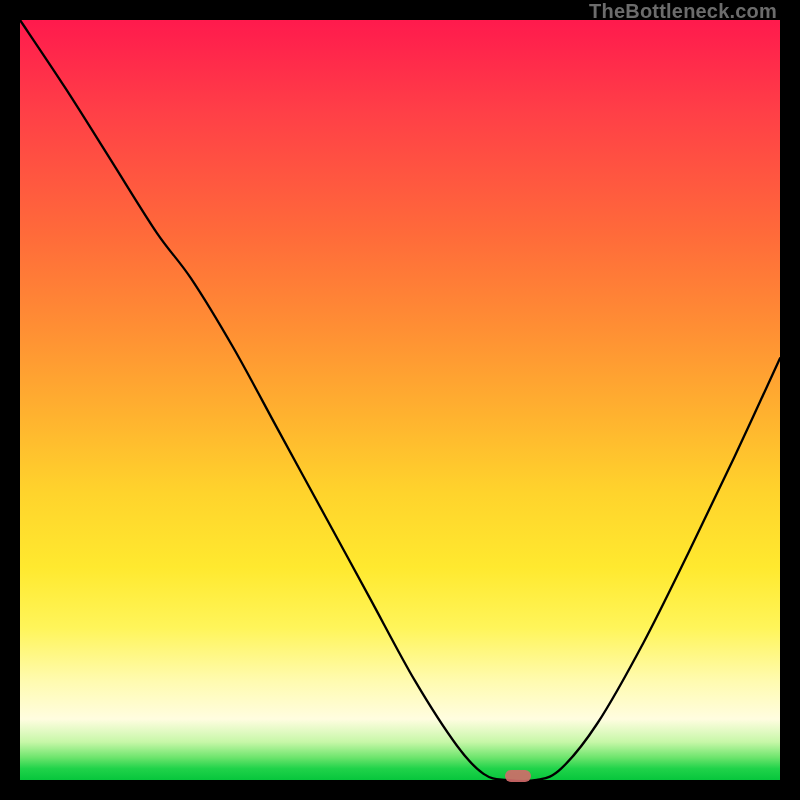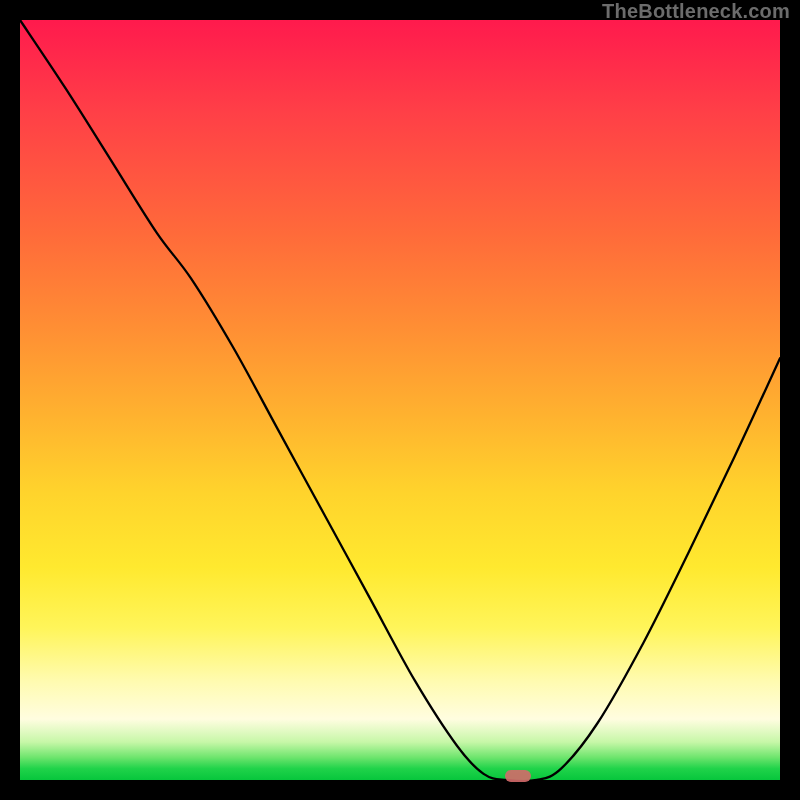--- a/index.html
+++ b/index.html
@@ -50,21 +50,21 @@
     overflow: visible;
   }
   .marker {
     position: absolute;
     border-radius: 6px;
     opacity: 0.9;
   }
   .watermark {
     position: absolute;
     top: 0;
-    right: 10px;
+    right: 23px;
     font-family: Arial, Helvetica, sans-serif;
     font-size: 20px;
     font-weight: 600;
     color: #6c6c6c;
     letter-spacing: 0.2px;
   }
 </style>
 </head>
 <body>
 

